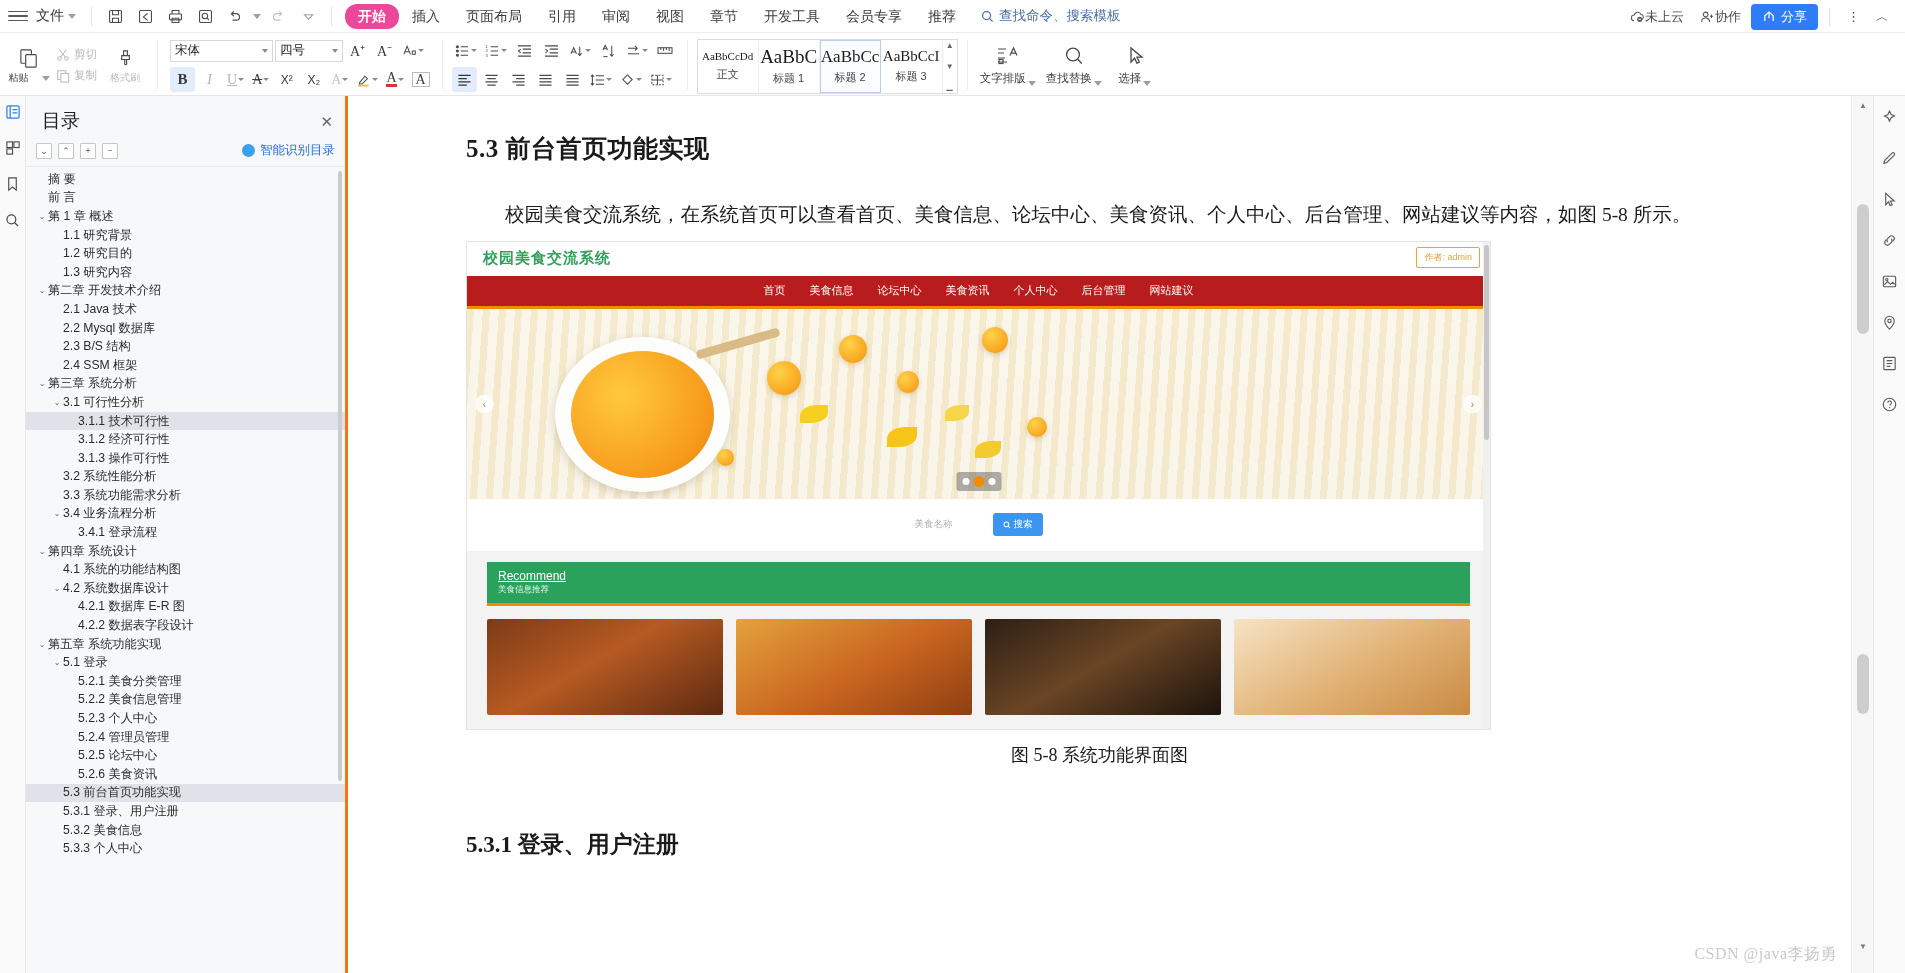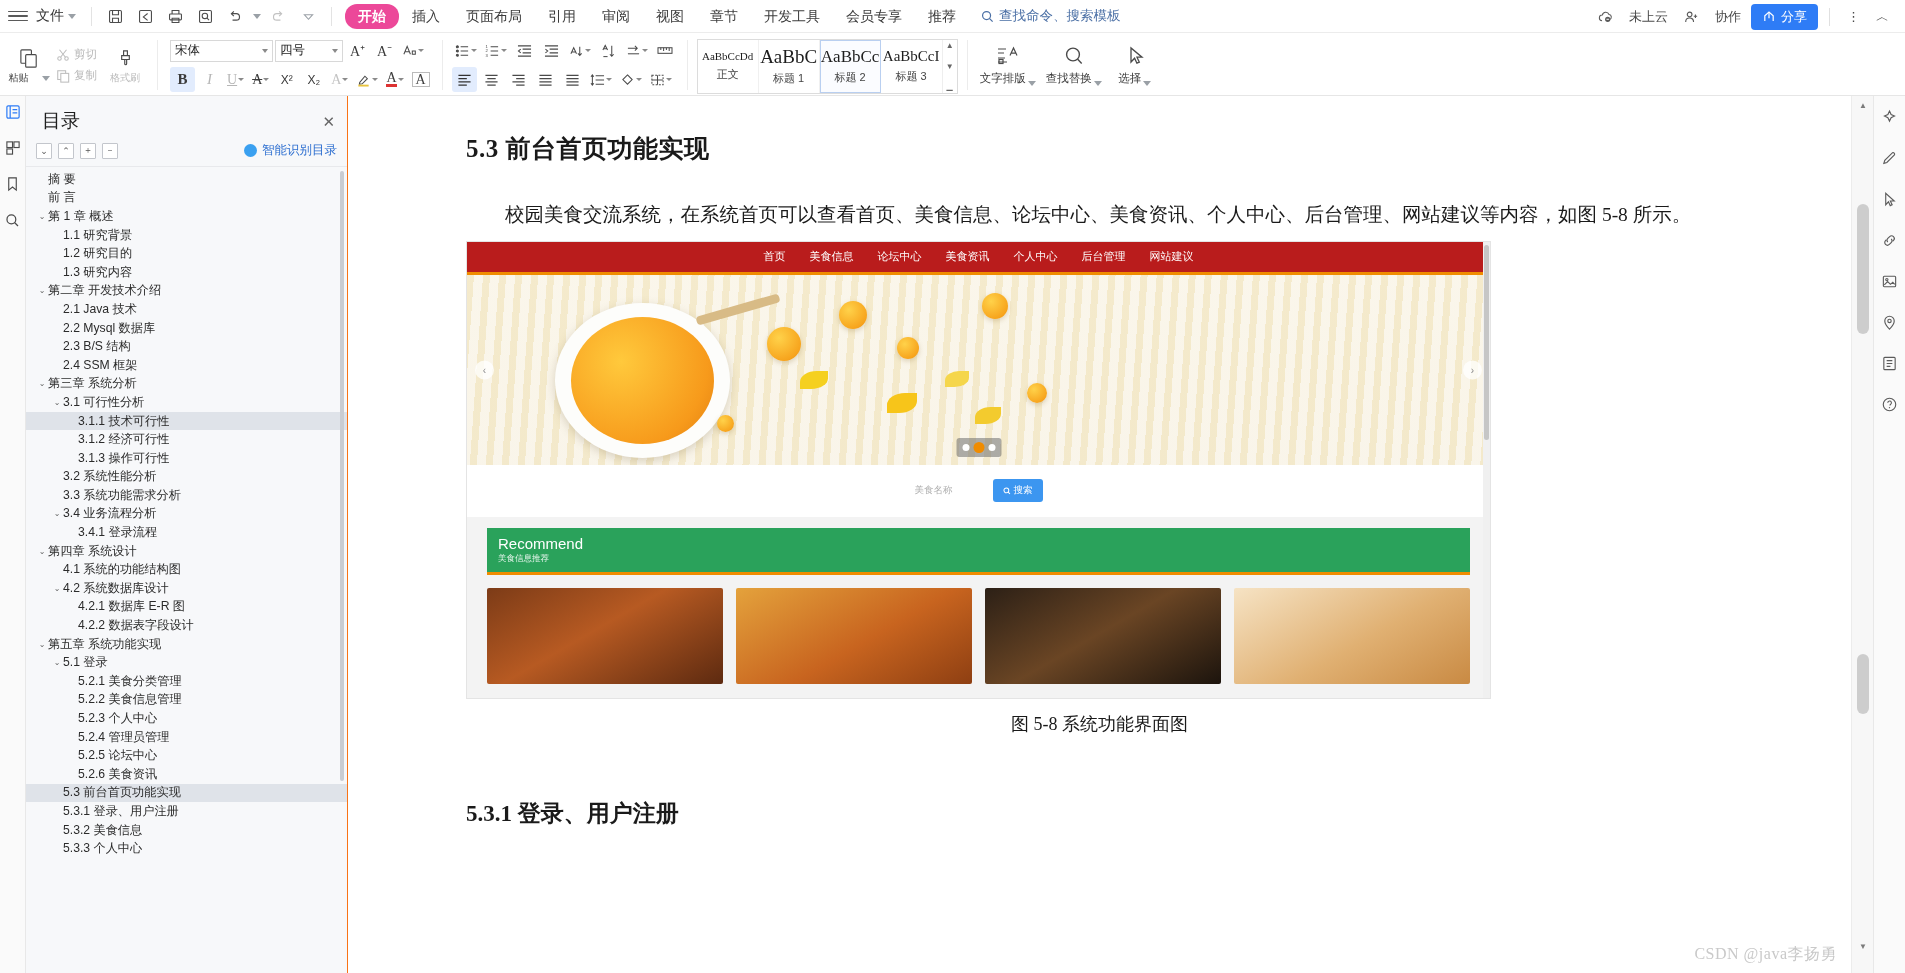--- a/index.html
+++ b/index.html
@@ -23,21 +23,21 @@
   .file-menu { display:flex; align-items:center; gap:4px; padding:3px 6px; font-size:14px; color:#333; cursor:pointer; }
   .caret-dn { width:0;height:0;border-left:4px solid transparent;border-right:4px solid transparent;border-top:5px solid #9aa0a6; }
   .tb-sep { width:1px; height:19px; background:#e3e3e3; margin:0 7px; }
   .qicon { width:28px; height:26px; display:flex; align-items:center; justify-content:center; cursor:pointer; border-radius:3px; }
   .qicon svg { display:block; }
   .tabs { display:flex; align-items:center; margin-left:6px; }
   .tab { padding:4px 13px; font-size:14px; color:#3c3c3c; cursor:pointer; border-radius:12px; line-height:17px; white-space:nowrap; }
   .tab.active { background:#ec4899; color:#fff; font-weight:bold; }
   .searchbox { display:flex; align-items:center; gap:5px; margin-left:12px; color:#4a6fa5; font-size:13.5px; cursor:text; white-space:nowrap; }
   .tb-right { position:absolute; right:10px; top:0; height:33px; display:flex; align-items:center; gap:4px; }
-  .tbr-item { display:flex; align-items:center; gap:16px; font-size:13px; color:#4a4a4a; padding:3px 6px; border-radius:3px; cursor:pointer; white-space:nowrap; }
+  .tbr-item { display:flex; align-items:center; gap:0; font-size:13px; color:#4a4a4a; padding:3px 6px; border-radius:3px; cursor:pointer; white-space:nowrap; }
   .share-btn { background:#2e7cf6; color:#fff; border-radius:4px; padding:4px 11px; display:flex; align-items:center; gap:5px; font-size:13px; cursor:pointer; }
   .tb-divider { width:1px; height:18px; background:#e0e0e0; margin:0 7px; }
 
   
   .ribbon {
     height:63px; background:#fff; border-bottom:1px solid #e6e6e6;
     display:flex; align-items:stretch; flex:none; padding:2px 0 0 2px; position:relative;
   }
   .rgroup { display:flex; align-items:stretch; padding:0 5px; }
   .rsep { width:1px; background:#ececec; margin:5px 4px; flex:none; }
@@ -66,21 +66,21 @@
 
   
   .bodywrap { flex:1; display:flex; min-height:0; }
 
   
   .rail { width:26px; background:#fafafa; border-right:1px solid #e8e8e8; display:flex; flex-direction:column; align-items:center; padding-top:6px; gap:16px; flex:none; }
   .rail-i { width:20px; height:20px; display:flex; align-items:center; justify-content:center; cursor:pointer; color:#4a4a4a; }
   .rail-i.act { color:#2e7cf6; }
 
   
-  .toc { width:322px; background:#f7f8fa; border-right:1px solid #f97316; display:flex; flex-direction:column; flex:none; }
+  .toc { width:322px; background:#f7f8fa; border-right:3px solid #f97316; display:flex; flex-direction:column; flex:none; }
   .toc-head { display:flex; align-items:center; padding:12px 12px 6px 16px; }
   .toc-title { font-size:19px; color:#1f1f1f; }
   .toc-close { margin-left:auto; color:#666; font-size:15px; cursor:pointer; line-height:1; }
   .toc-tools { display:flex; align-items:center; padding:2px 10px 7px 10px; gap:6px; }
   .sqbtn { width:16px; height:16px; border:1px solid #c3c6cc; background:#fff; display:flex; align-items:center; justify-content:center; font-size:9px; color:#555; cursor:pointer; border-radius:1px; }
   .ai-toc { margin-left:auto; display:flex; align-items:center; gap:5px; color:#2e6fd0; font-size:12.5px; cursor:pointer; }
   .ai-dot { width:13px; height:13px; border-radius:50%; background:#3aa0f0; }
   .toc-list { flex:1; overflow:hidden; background:#f7f8fa; border-top:1px solid #e8e9ec; position:relative; padding-top:3px; }
   .toc-item { display:flex; align-items:center; height:18.6px; font-size:12.2px; color:#2b2b2b; cursor:pointer; padding-right:14px; white-space:nowrap; }
   .toc-item.sel { background:#dfe3e9; }
@@ -119,21 +119,21 @@
   .bnr-arrow { position:absolute; top:50%; transform:translateY(-50%); width:19px; height:19px; border-radius:50%;
     background:rgba(255,255,255,.75); color:#8a8a8a; font-size:10px; display:flex; align-items:center; justify-content:center; cursor:pointer; }
   .dots { position:absolute; left:50%; bottom:8px; transform:translateX(-50%); background:rgba(110,110,110,.55); border-radius:3px; padding:4px 6px; display:flex; gap:4px; align-items:center; }
   .dots i { width:7px; height:7px; border-radius:50%; background:#fff; display:block; }
   .dots i.on { width:11px; height:11px; background:#f08c00; }
   .searchrow { height:52px; background:#fff; display:flex; align-items:center; justify-content:center; gap:40px; }
   .srch-field { font-size:9.5px; color:#b0b0b0; }
   .srch-btn { background:#3c96f0; color:#fff; font-size:9.5px; padding:5px 10px; border-radius:3px; display:flex; align-items:center; gap:3px; cursor:pointer; }
   .recwrap { background:#f3f3f3; padding:11px 20px 14px 20px; }
   .recbar { background:#2aa25b; border-bottom:3px solid #f08c00; padding:7px 11px 8px 11px; }
-  .recbar .en { color:#fff; font-size:15px; line-height:1.25; }
+  .recbar .en { color:#fff; font-size:12px; line-height:1.25;text-decoration:underline; }
   .recbar .cn { color:#e6f5ec; font-size:8.5px; line-height:1.3; }
   .cards { display:flex; gap:13px; margin-top:13px; }
   .card { flex:1; height:96px; border-radius:2px; overflow:hidden; position:relative; }
   .c1 { background:linear-gradient(150deg,#7c3b17,#b75a22 45%,#5d2a10); }
   .c2 { background:linear-gradient(150deg,#e4a23c,#c8641f 55%,#8e3f12); }
   .c3 { background:linear-gradient(150deg,#2c2016,#6a4524 48%,#1c140d); }
   .c4 { background:linear-gradient(150deg,#f6e3c4,#e0b072 55%,#c98a43); }
   .shot-rs { position:absolute; right:0; top:0; bottom:0; width:7px; background:#f0f0f0; }
   .shot-rs i { position:absolute; left:1px; top:3px; width:5px; height:195px; background:#c6c6c6; border-radius:3px; display:block; }
 
@@ -750,20 +750,24 @@
         </div>
     </div>
 
     <div class="docarea">
       <div class="page">
         <div class="pgcontent">
           <div class="h2">5.3 前台首页功能实现</div>
           <div class="para">校园美食交流系统，在系统首页可以查看首页、美食信息、论坛中心、美食资讯、个人中心、后台管理、网站建议等内容，如图 5-8 所示。</div>
 
           <div class="shot">
+            <div class="shot-top">
+              <span class="shot-logo">校园美食交流系统</span>
+              <span class="shot-user">作者: admin</span>
+            </div>
             <div class="shot-nav">
               <span>首页</span>
               <span>美食信息</span>
               <span>论坛中心</span>
               <span>美食资讯</span>
               <span>个人中心</span>
               <span>后台管理</span>
               <span>网站建议</span>
             </div>
             <div class="shot-orange"></div>

